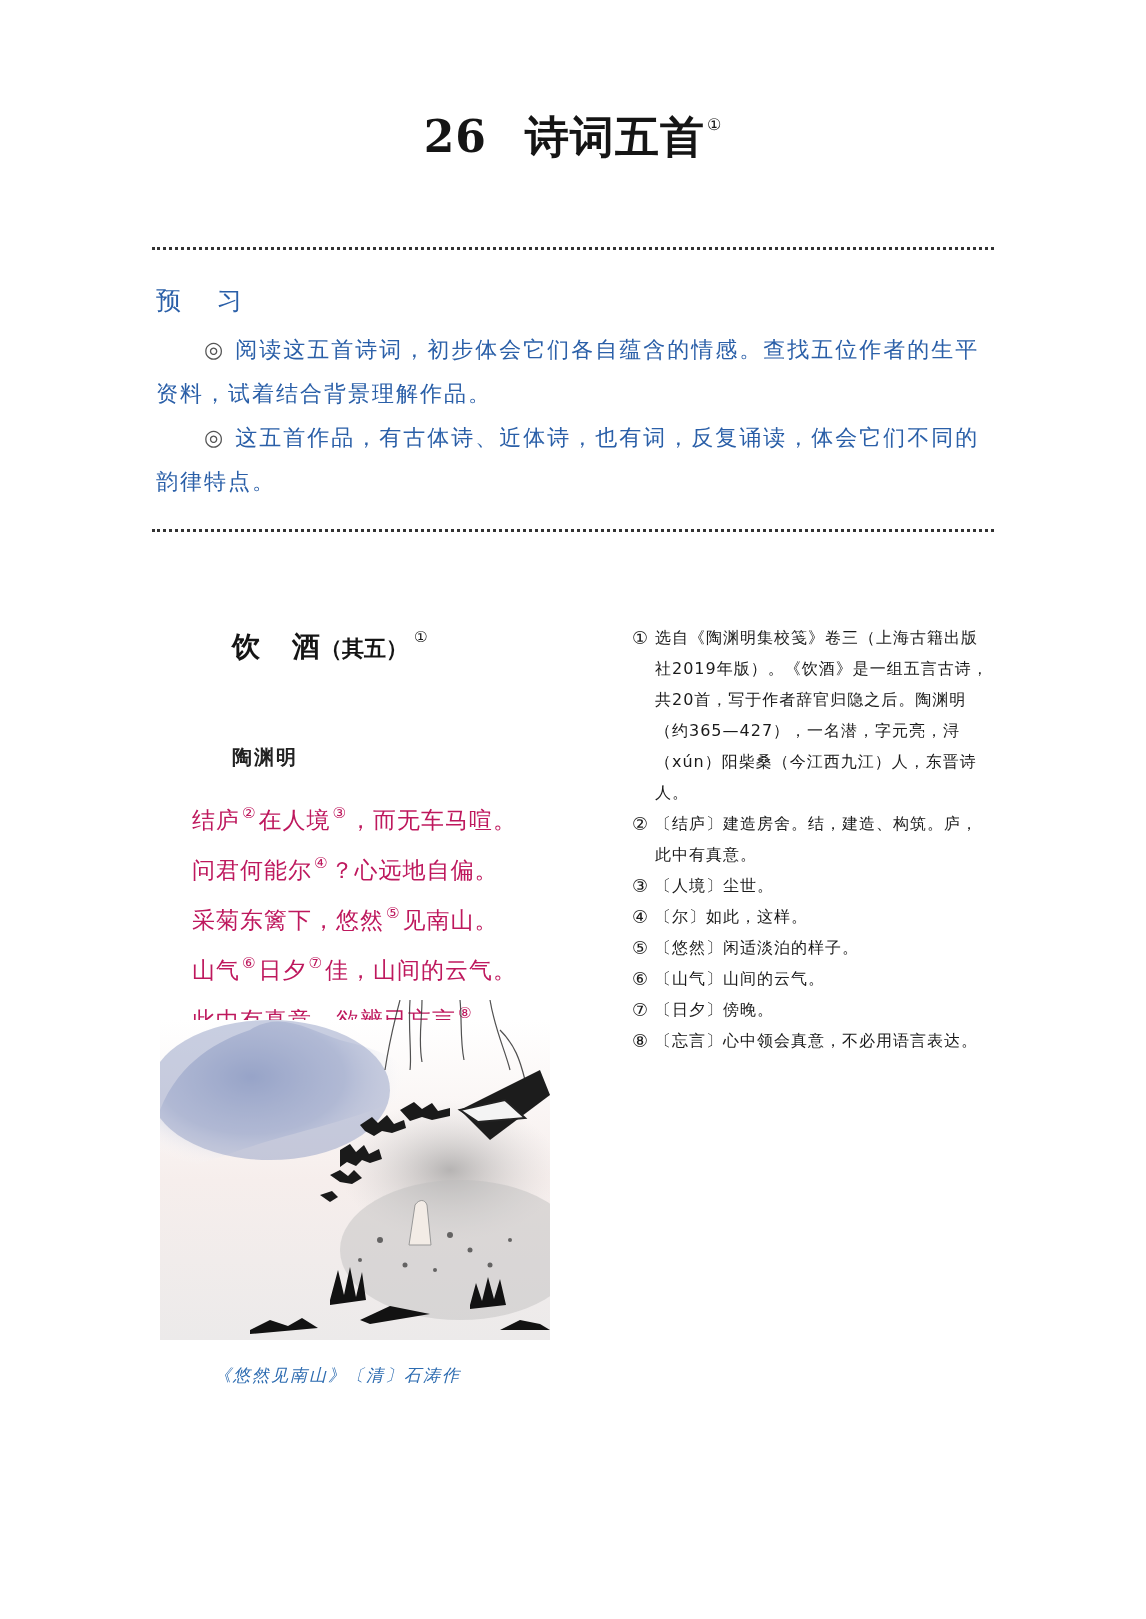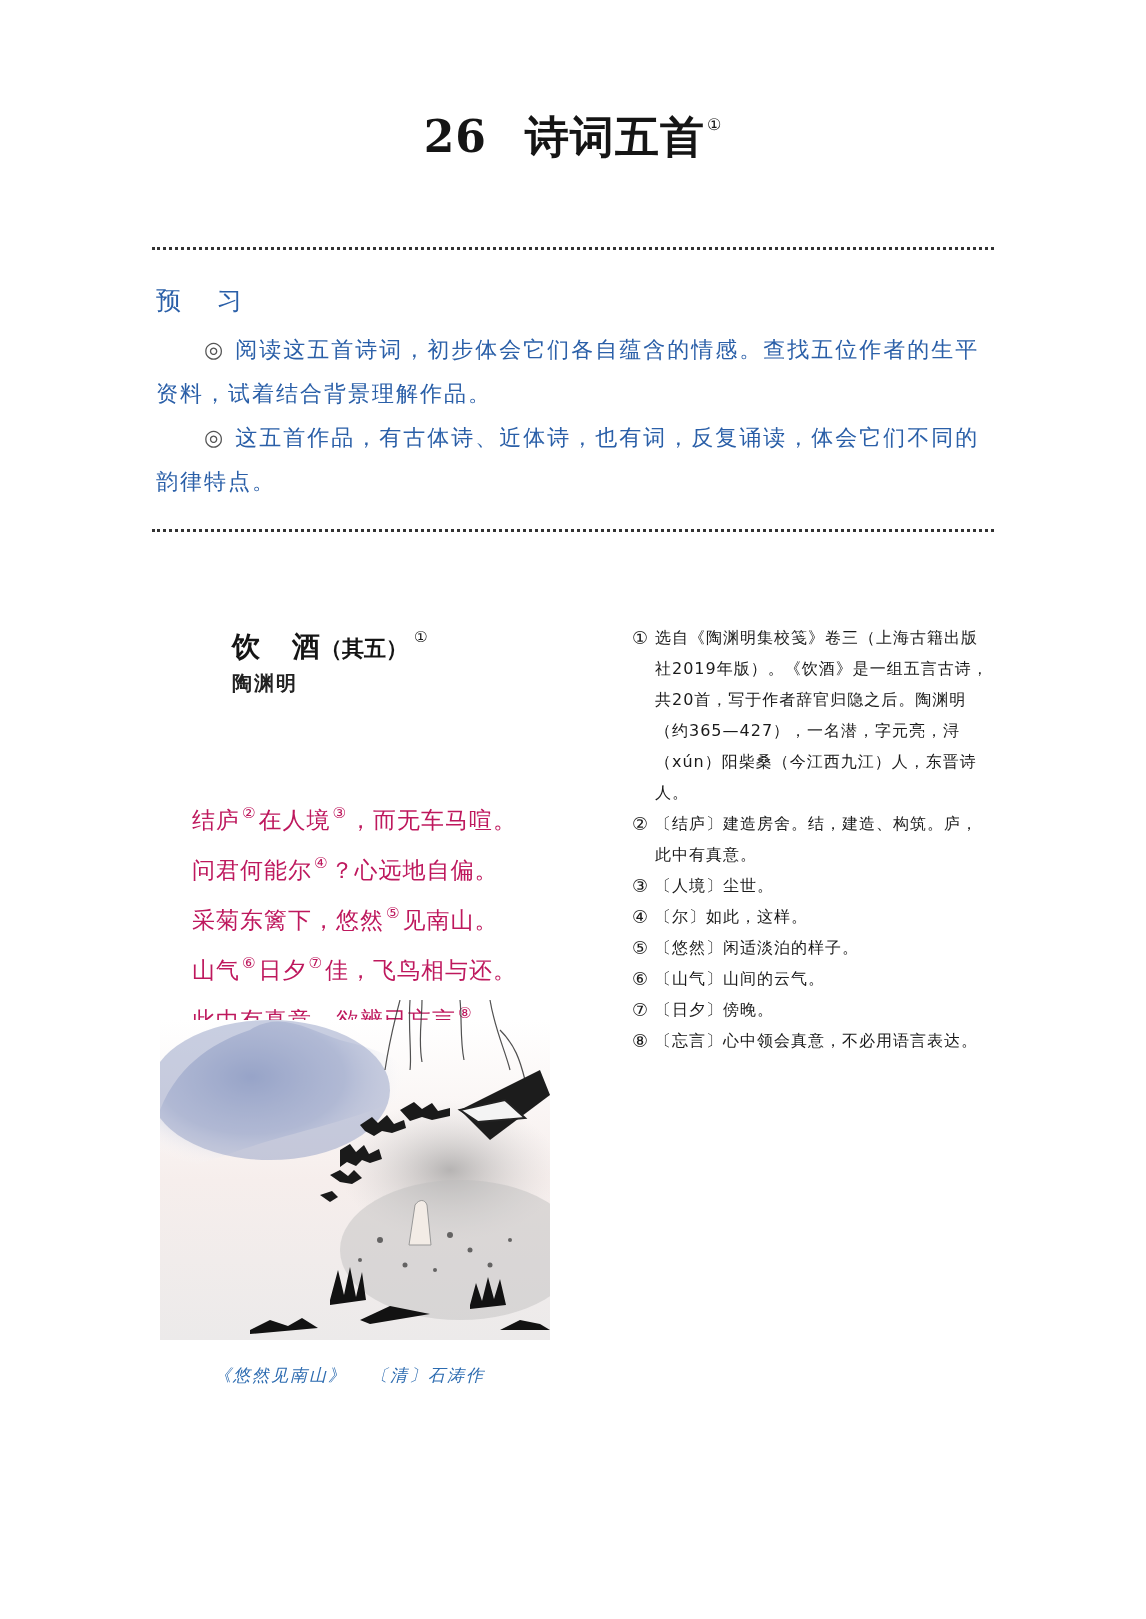--- a/index.html
+++ b/index.html
@@ -78,21 +78,21 @@
       font-weight: bold;
       font-size: 28px;
       color: #151515;
     }
     .poem-title .t1 { margin-right: 32px; }
     .poem-title .sub { font-size: 22px; font-weight: bold; }
     .poem-title sup { font-size: 15px; font-weight: normal; vertical-align: 14px; margin-left: 6px; }
 
     .poem-author {
       position: absolute;
-      left: 232px; top: 670px;
+      left: 232px; top: 744px;
       font-size: 20px;
       font-weight: bold;
       color: #222;
       letter-spacing: 2px;
     }
     .poem-lines {
       position: absolute;
       left: 192px; top: 792px;
       font-size: 23px;
       line-height: 43px;
@@ -110,21 +110,21 @@
     }
     .painting-caption {
       position: absolute;
       left: 214px; top: 1364px;
       font-family: "DejaVu Serif", serif;
       font-style: italic;
       font-size: 17px;
       color: #2c6bb0;
       letter-spacing: 2px;
     }
-    .painting-caption .dyn { margin-left: 24px; }
+    .painting-caption .dyn { }
 
     
     .notes {
       position: absolute;
       left: 632px; top: 622px;
       width: 360px;
       font-size: 16px;
       line-height: 31px;
       color: #1a1a1a;
     }
@@ -171,21 +171,21 @@
 
   <div class="poem-title">
     <span class="t1">饮</span><span>酒</span><span class="sub">（其五）</span><sup>①</sup>
   </div>
   <div class="poem-author">陶渊明</div>
 
   <div class="poem-lines" id="poem-lines">
       <div class="line"><span>结庐</span><sup>②</sup><span>在人境</span><sup>③</sup><span>，而无车马喧。</span></div>
       <div class="line"><span>问君何能尔</span><sup>④</sup><span>？心远地自偏。</span></div>
       <div class="line"><span>采菊东篱下，悠然</span><sup>⑤</sup><span>见南山。</span></div>
-      <div class="line"><span>山气</span><sup>⑥</sup><span>日夕</span><sup>⑦</sup><span>佳，飞鸟相与还。</span></div>
+      <div class="line"><span>山气</span><sup>⑥</sup><span>日夕</span><sup>⑦</sup><span>佳，山间的云气。</span></div>
       <div class="line"><span>此中有真意，欲辨已忘言</span><sup>⑧</sup><span>。</span></div>
     </div>
 
   <div class="painting">
     <svg width="390" height="340" viewBox="0 0 390 340" xmlns="http://www.w3.org/2000/svg">
       <defs>
         <radialGradient id="mist" cx="0.35" cy="0.35" r="0.6">
           <stop offset="0" stop-color="#8d9cc4" stop-opacity="0.95"></stop>
           <stop offset="0.6" stop-color="#b6bfd9" stop-opacity="0.7"></stop>
           <stop offset="1" stop-color="#ffffff" stop-opacity="0"></stop>

